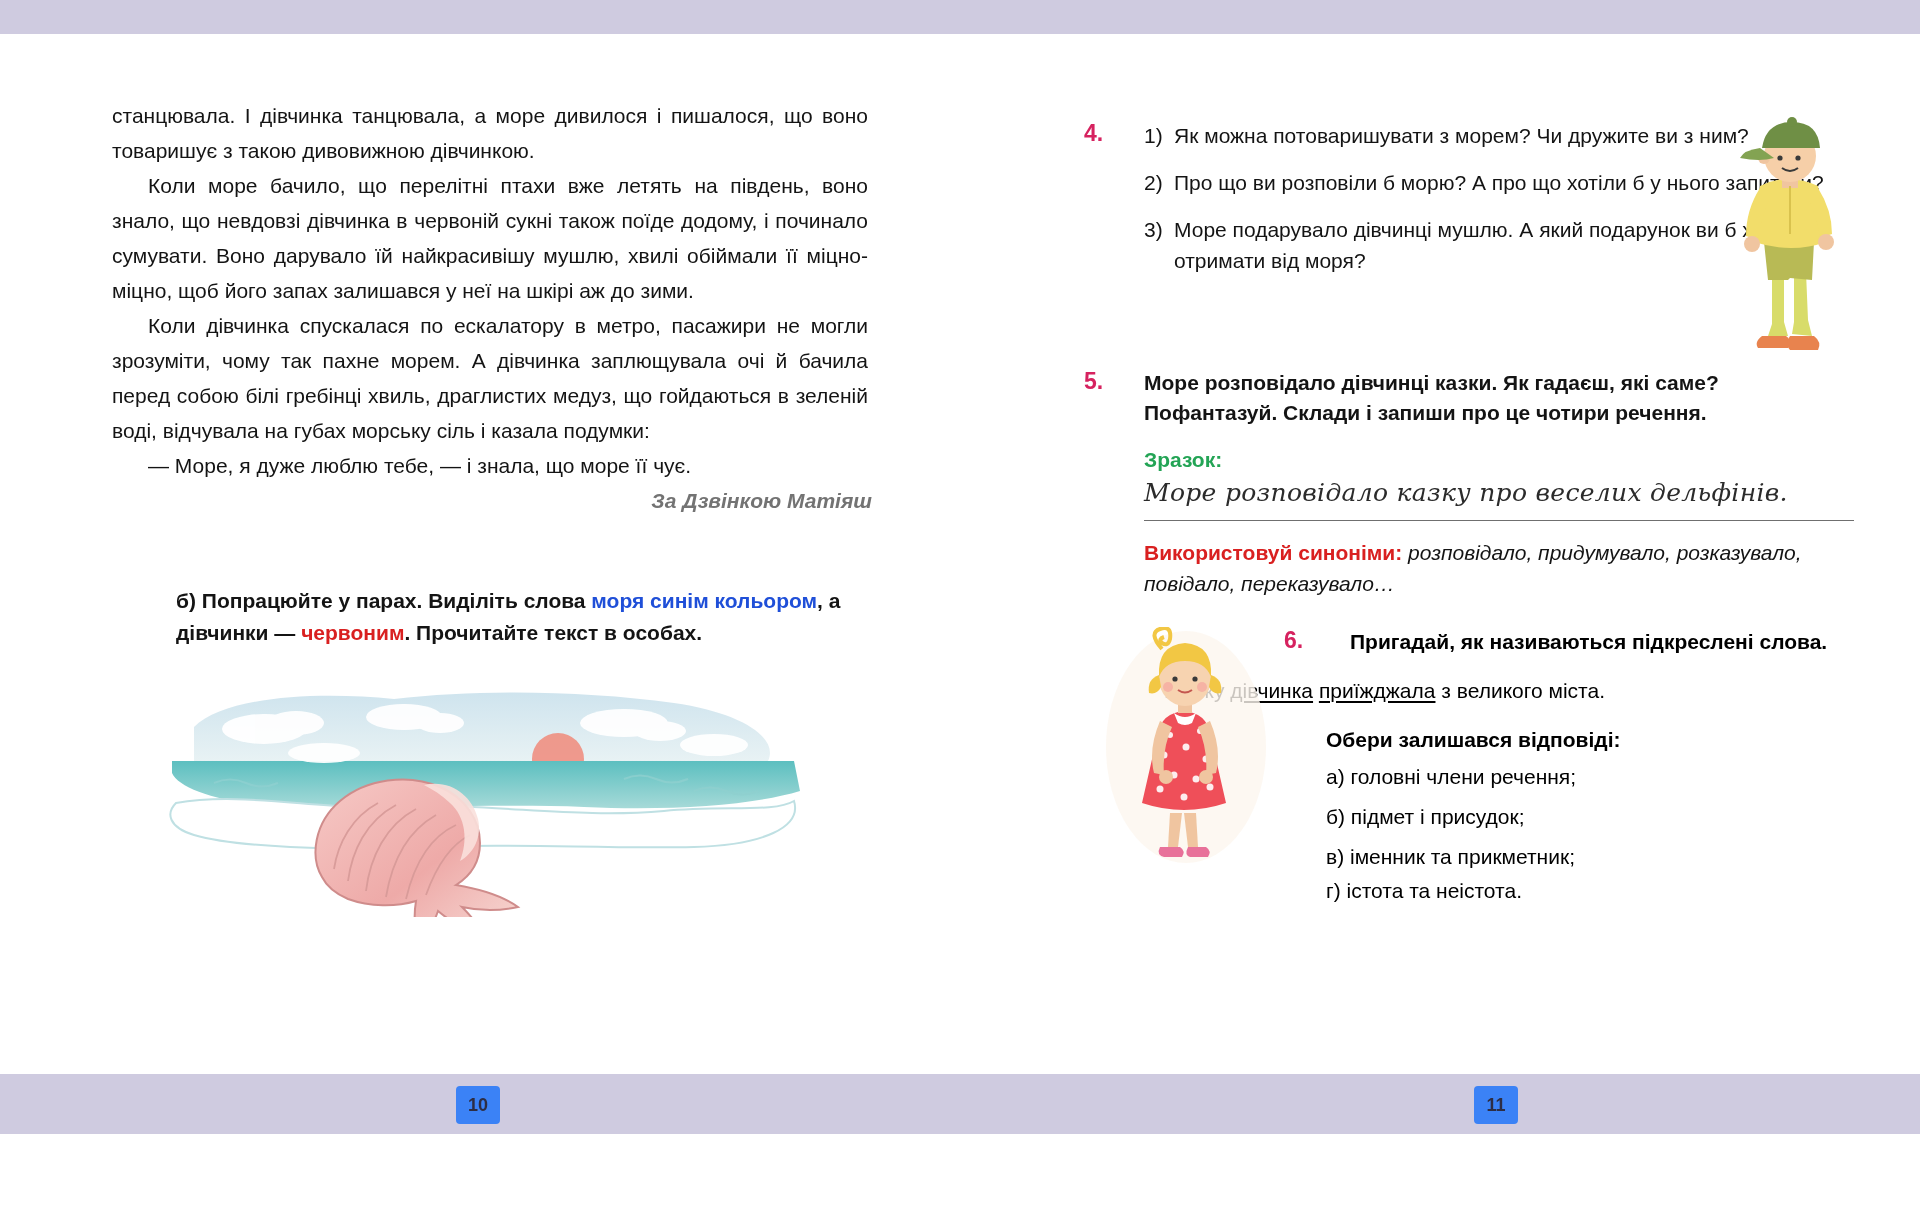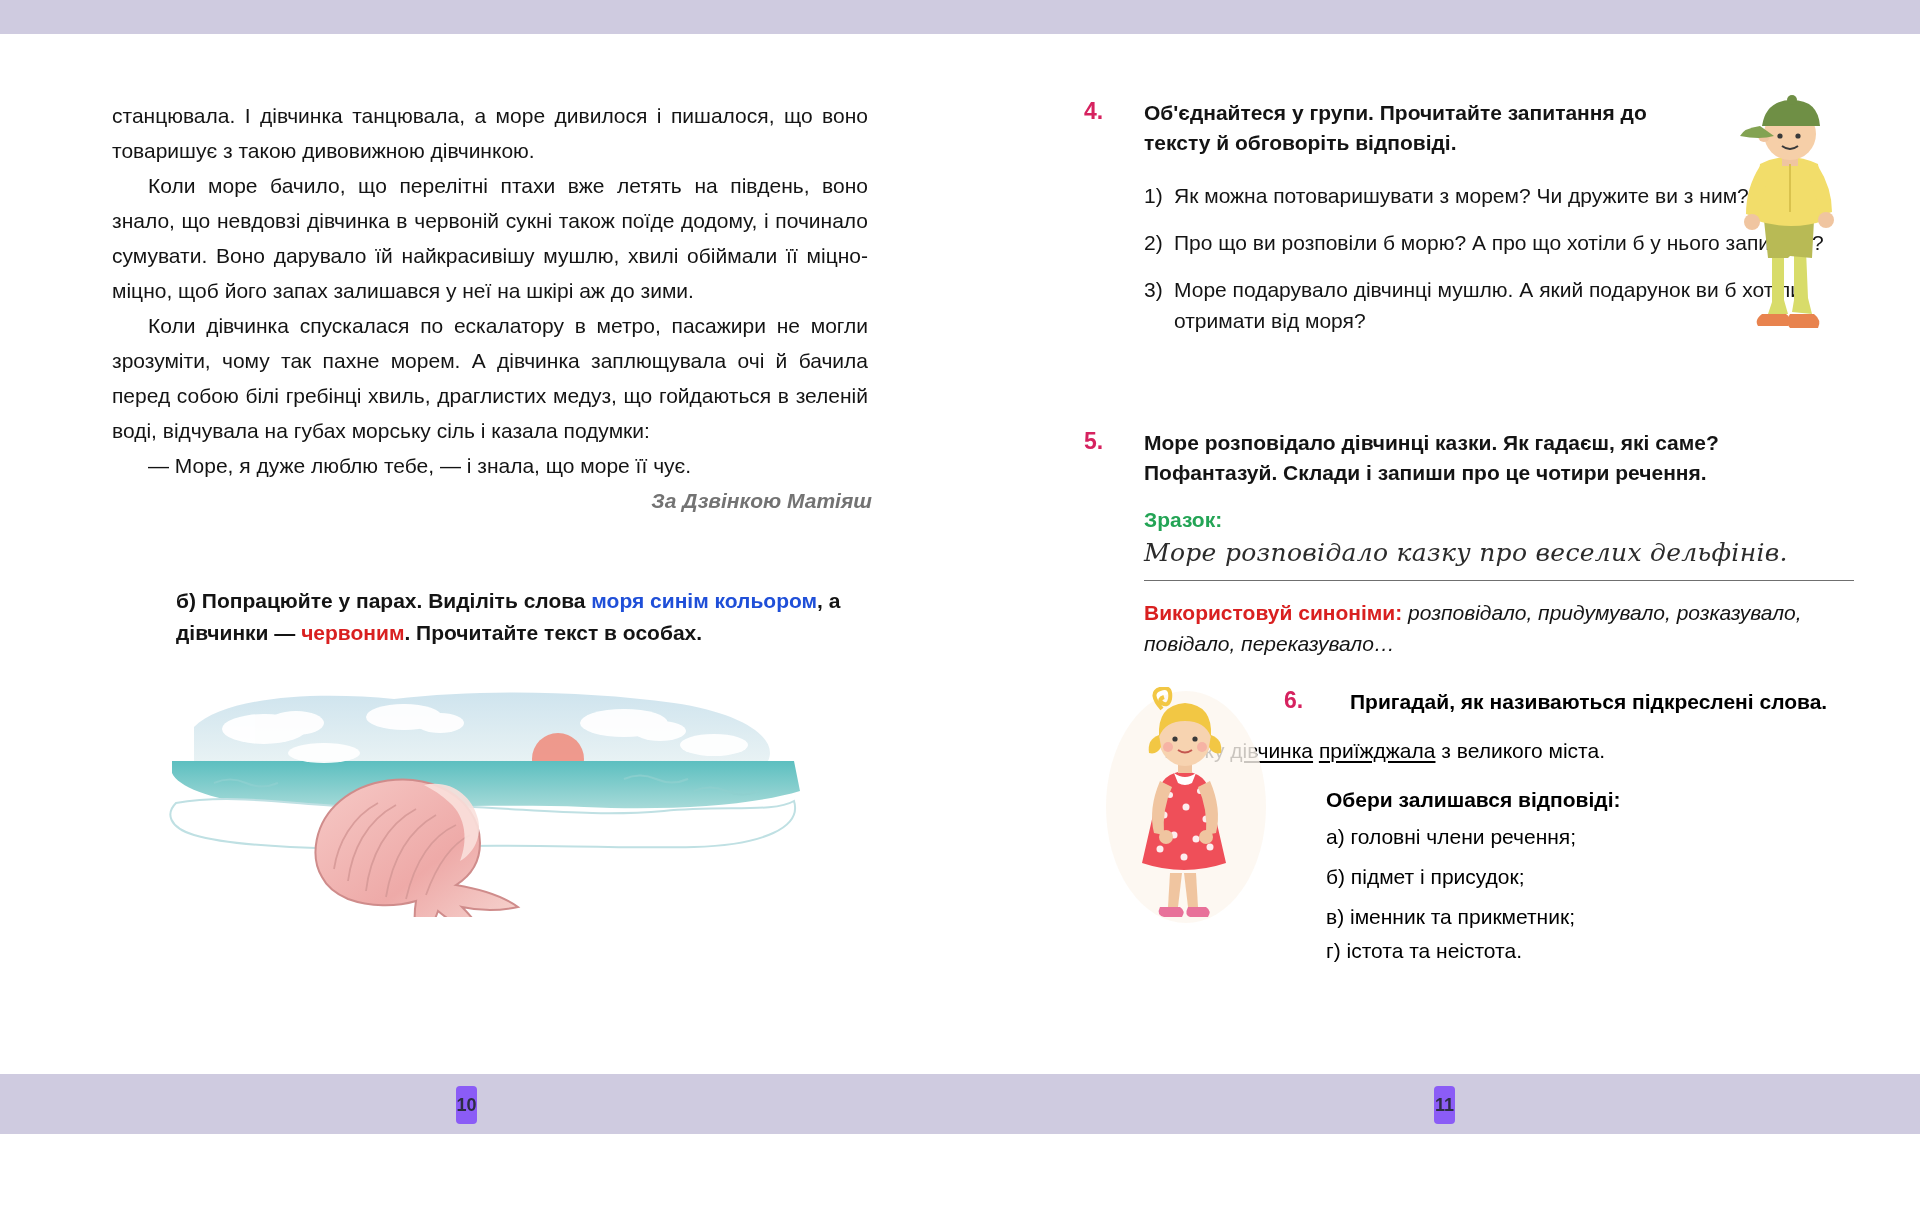--- a/index.html
+++ b/index.html
@@ -162,31 +162,31 @@
   .opt {
     margin-top: 10px;
     margin-left: 42px;
     font-size: 21px;
     line-height: 30px;
   }
   
   .folio {
     position: absolute;
     top: 1086px;
-    width: 21px; height: 38px;
+    width: 44px; height: 38px;
     line-height: 38px;
     text-align: center;
     font-size: 18px;
     font-weight: bold;
     color: #2d2d44;
-    background: #8b5cf6;
+    background: #3b82f6;
     border-radius: 4px;
   }
   .folio.left { left: 456px; }
-  .folio.right { left: 1434px; }
+  .folio.right { left: 1474px; }
   svg { display: block; }
 </style>
 </head>
 <body>
 
 <div class="page-wrap">
 
   <div class="band-top"></div>
   <div class="band-bottom"></div>
   <div class="band-bottom-strip"></div>
@@ -269,21 +269,20 @@
             </g>
           </svg>
         </div>
       </div>
 
       <div class="col-right">
 
         <div class="ex">
           <div class="ex-num">4.</div>
           <div class="ex-body">
-            <div class="ex-lead" style="width:540px;">Об'єднайтеся у групи. Прочитайте запитання до тексту й обговоріть відповіді.</div>
 
             <div class="q-list">
               <div class="q-item">
                 <span class="q-marker">1)</span>
                 <span class="q-text" style="width:460px;">Як можна потоваришувати з морем? Чи дружите ви з ним?</span>
               </div>
               <div class="q-item">
                 <span class="q-marker">2)</span>
                 <span class="q-text" style="width:460px;">Про що ви розповіли б морю? А про що хотіли б у нього запитати?</span>
               </div>

